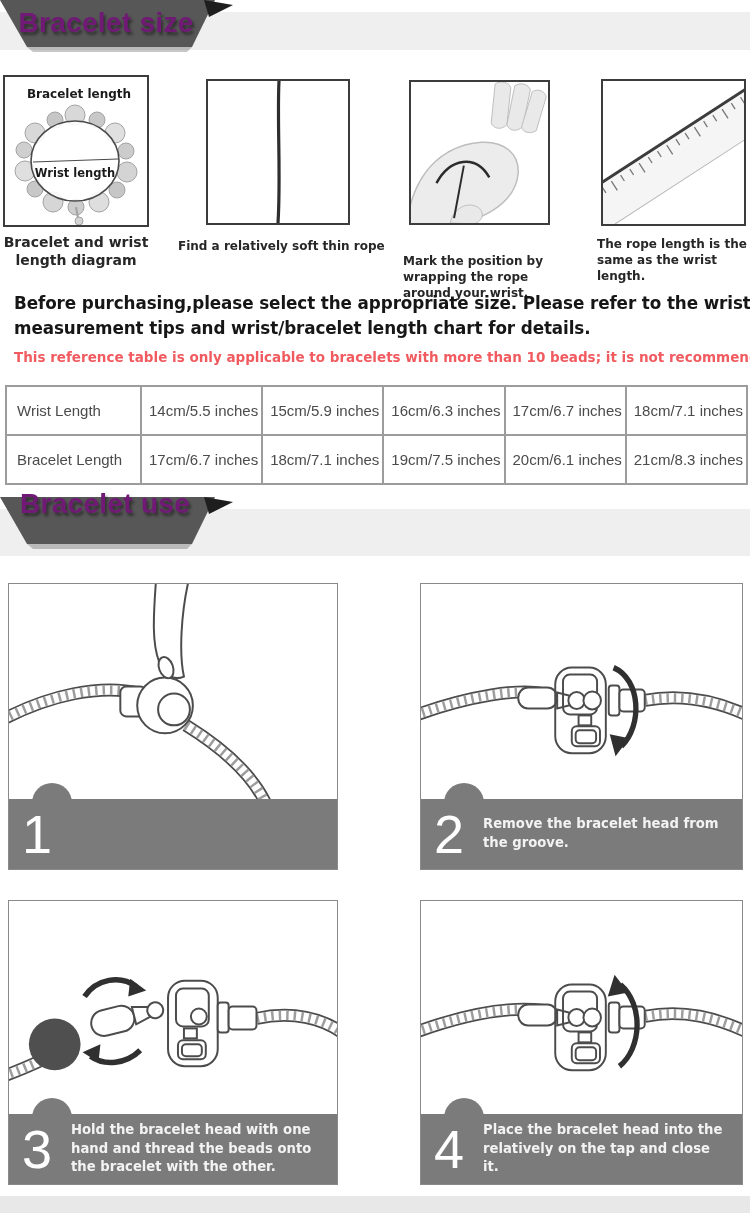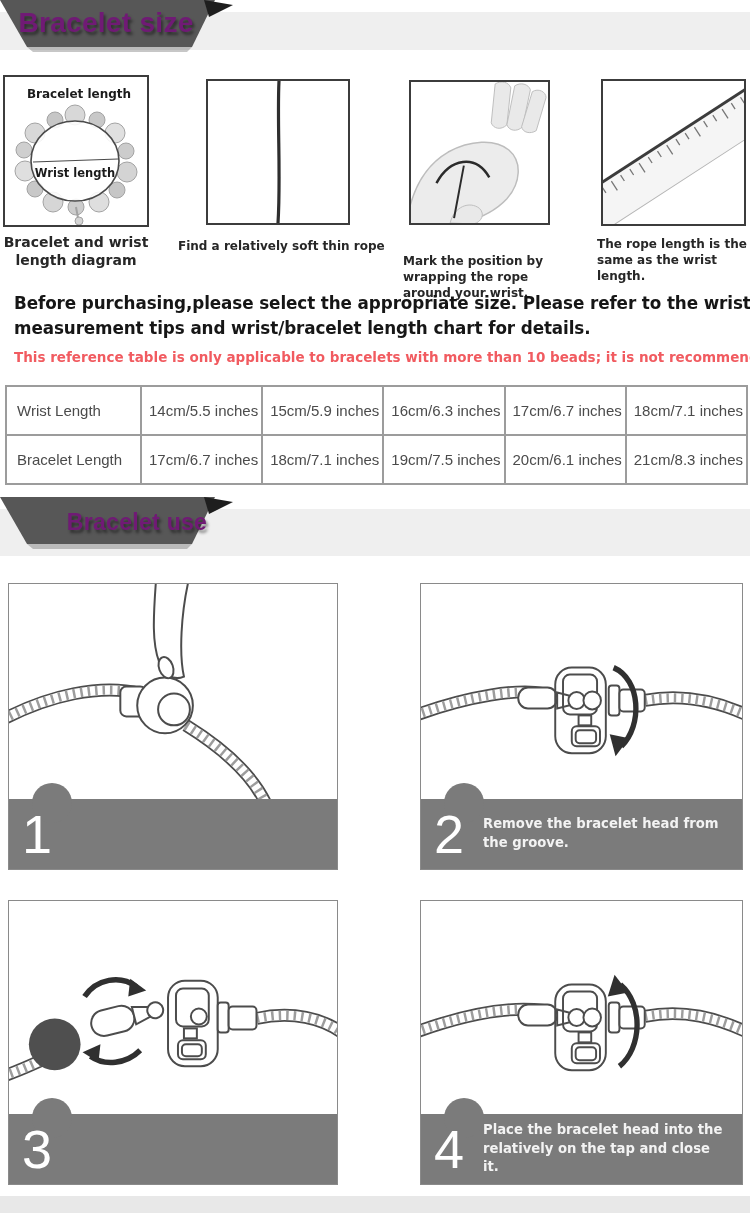--- a/index.html
+++ b/index.html
@@ -136,21 +136,21 @@
     </tr>
   </tbody>
     </table>
 
   <div class="strip" style="top:509px;height:47px;"></div>
   <svg class="ribbon-svg" style="top:497px;width:250px;height:55px;" viewBox="0 0 250 55">
     <polygon points="27,47 192,47 187,52 33,52" fill="#00000038"></polygon>
     <polygon points="0,0 215,0 192,47 27,47" fill="#575757"></polygon>
     <polygon points="204,0 233,5 209,17" fill="#1e1e1e"></polygon>
   </svg>
-  <div class="ribbon-title" style="left:0;top:509px;width:210px;font-size:23px;margin-left:32px;">Bracelet use</div>
+  <div class="ribbon-title" style="left:0;top:488px;width:210px;font-size:28px;">Bracelet use</div>
 
   <div class="card" style="left:8px;top:583px;width:330px;height:287px;">
     <div class="illus">
       <svg viewBox="0 0 330 217" preserveAspectRatio="none">
         <defs>
           <path id="c1L" d="M-6,136 C40,112 92,100 132,110"></path>
           <path id="c1R" d="M178,142 C220,168 248,196 260,224"></path>
         </defs>
         <use href="#c1L" class="rope-o"></use>
           <use href="#c1L" class="rope-w"></use>
@@ -232,20 +232,21 @@
         <circle class="ln" cx="191" cy="116" r="8"></circle>
         <rect class="lnn" x="176" y="128" width="13" height="10"></rect>
         <rect class="lnn" x="170" y="140" width="28" height="19" rx="5"></rect>
         <rect class="lnn" x="174" y="144" width="20" height="12" rx="4"></rect>
         <rect class="ln" x="210" y="102" width="11" height="30" rx="3"></rect>
         <rect class="ln" x="221" y="106" width="28" height="23" rx="4"></rect>
       </svg>
     </div>
     <div class="cap-bar">
       <div class="step-num">3</div>
+      <div class="step-text">Hold the bracelet head with one hand and thread the beads onto the bracelet with the other.</div>
     </div>
   </div>
 
   <div class="card" style="left:420px;top:900px;width:323px;height:285px;">
     <div class="illus">
       <svg viewBox="0 0 330 217" preserveAspectRatio="none">
         <defs>
           <path id="c4L" d="M-6,132 C50,112 95,106 126,110"></path>
           <path id="c4R" d="M230,116 C270,108 305,118 336,132"></path>
         </defs>

